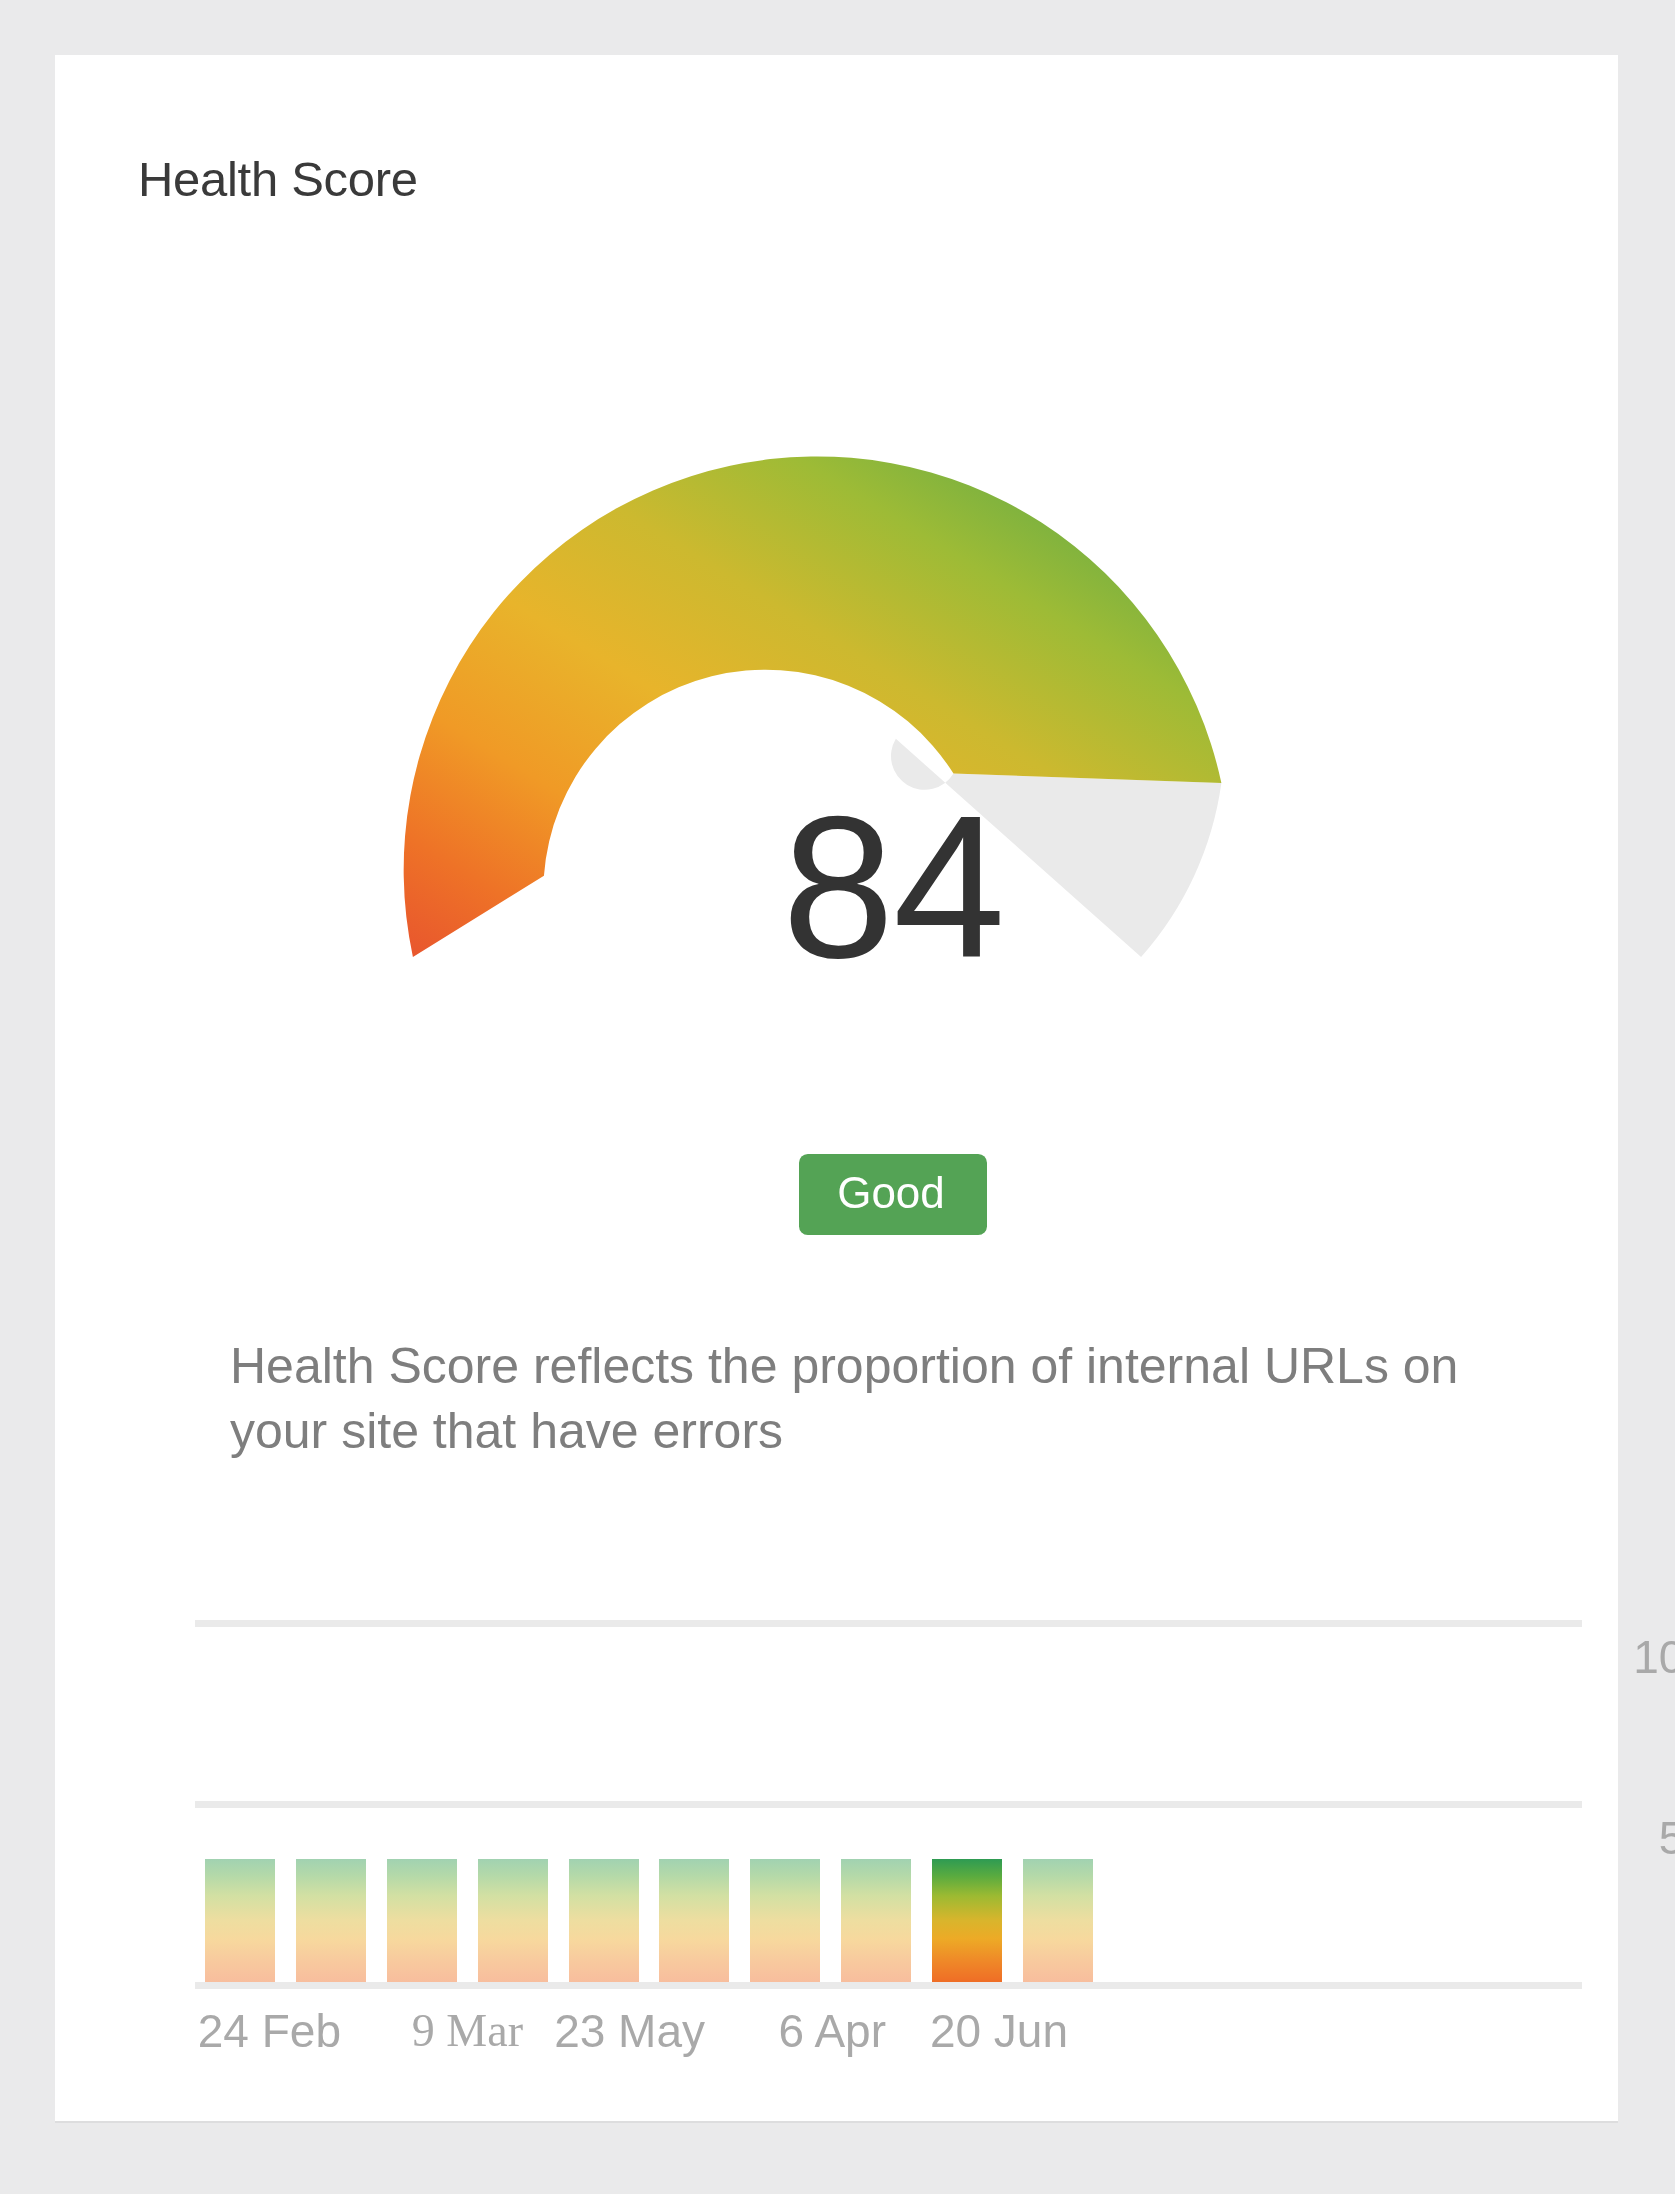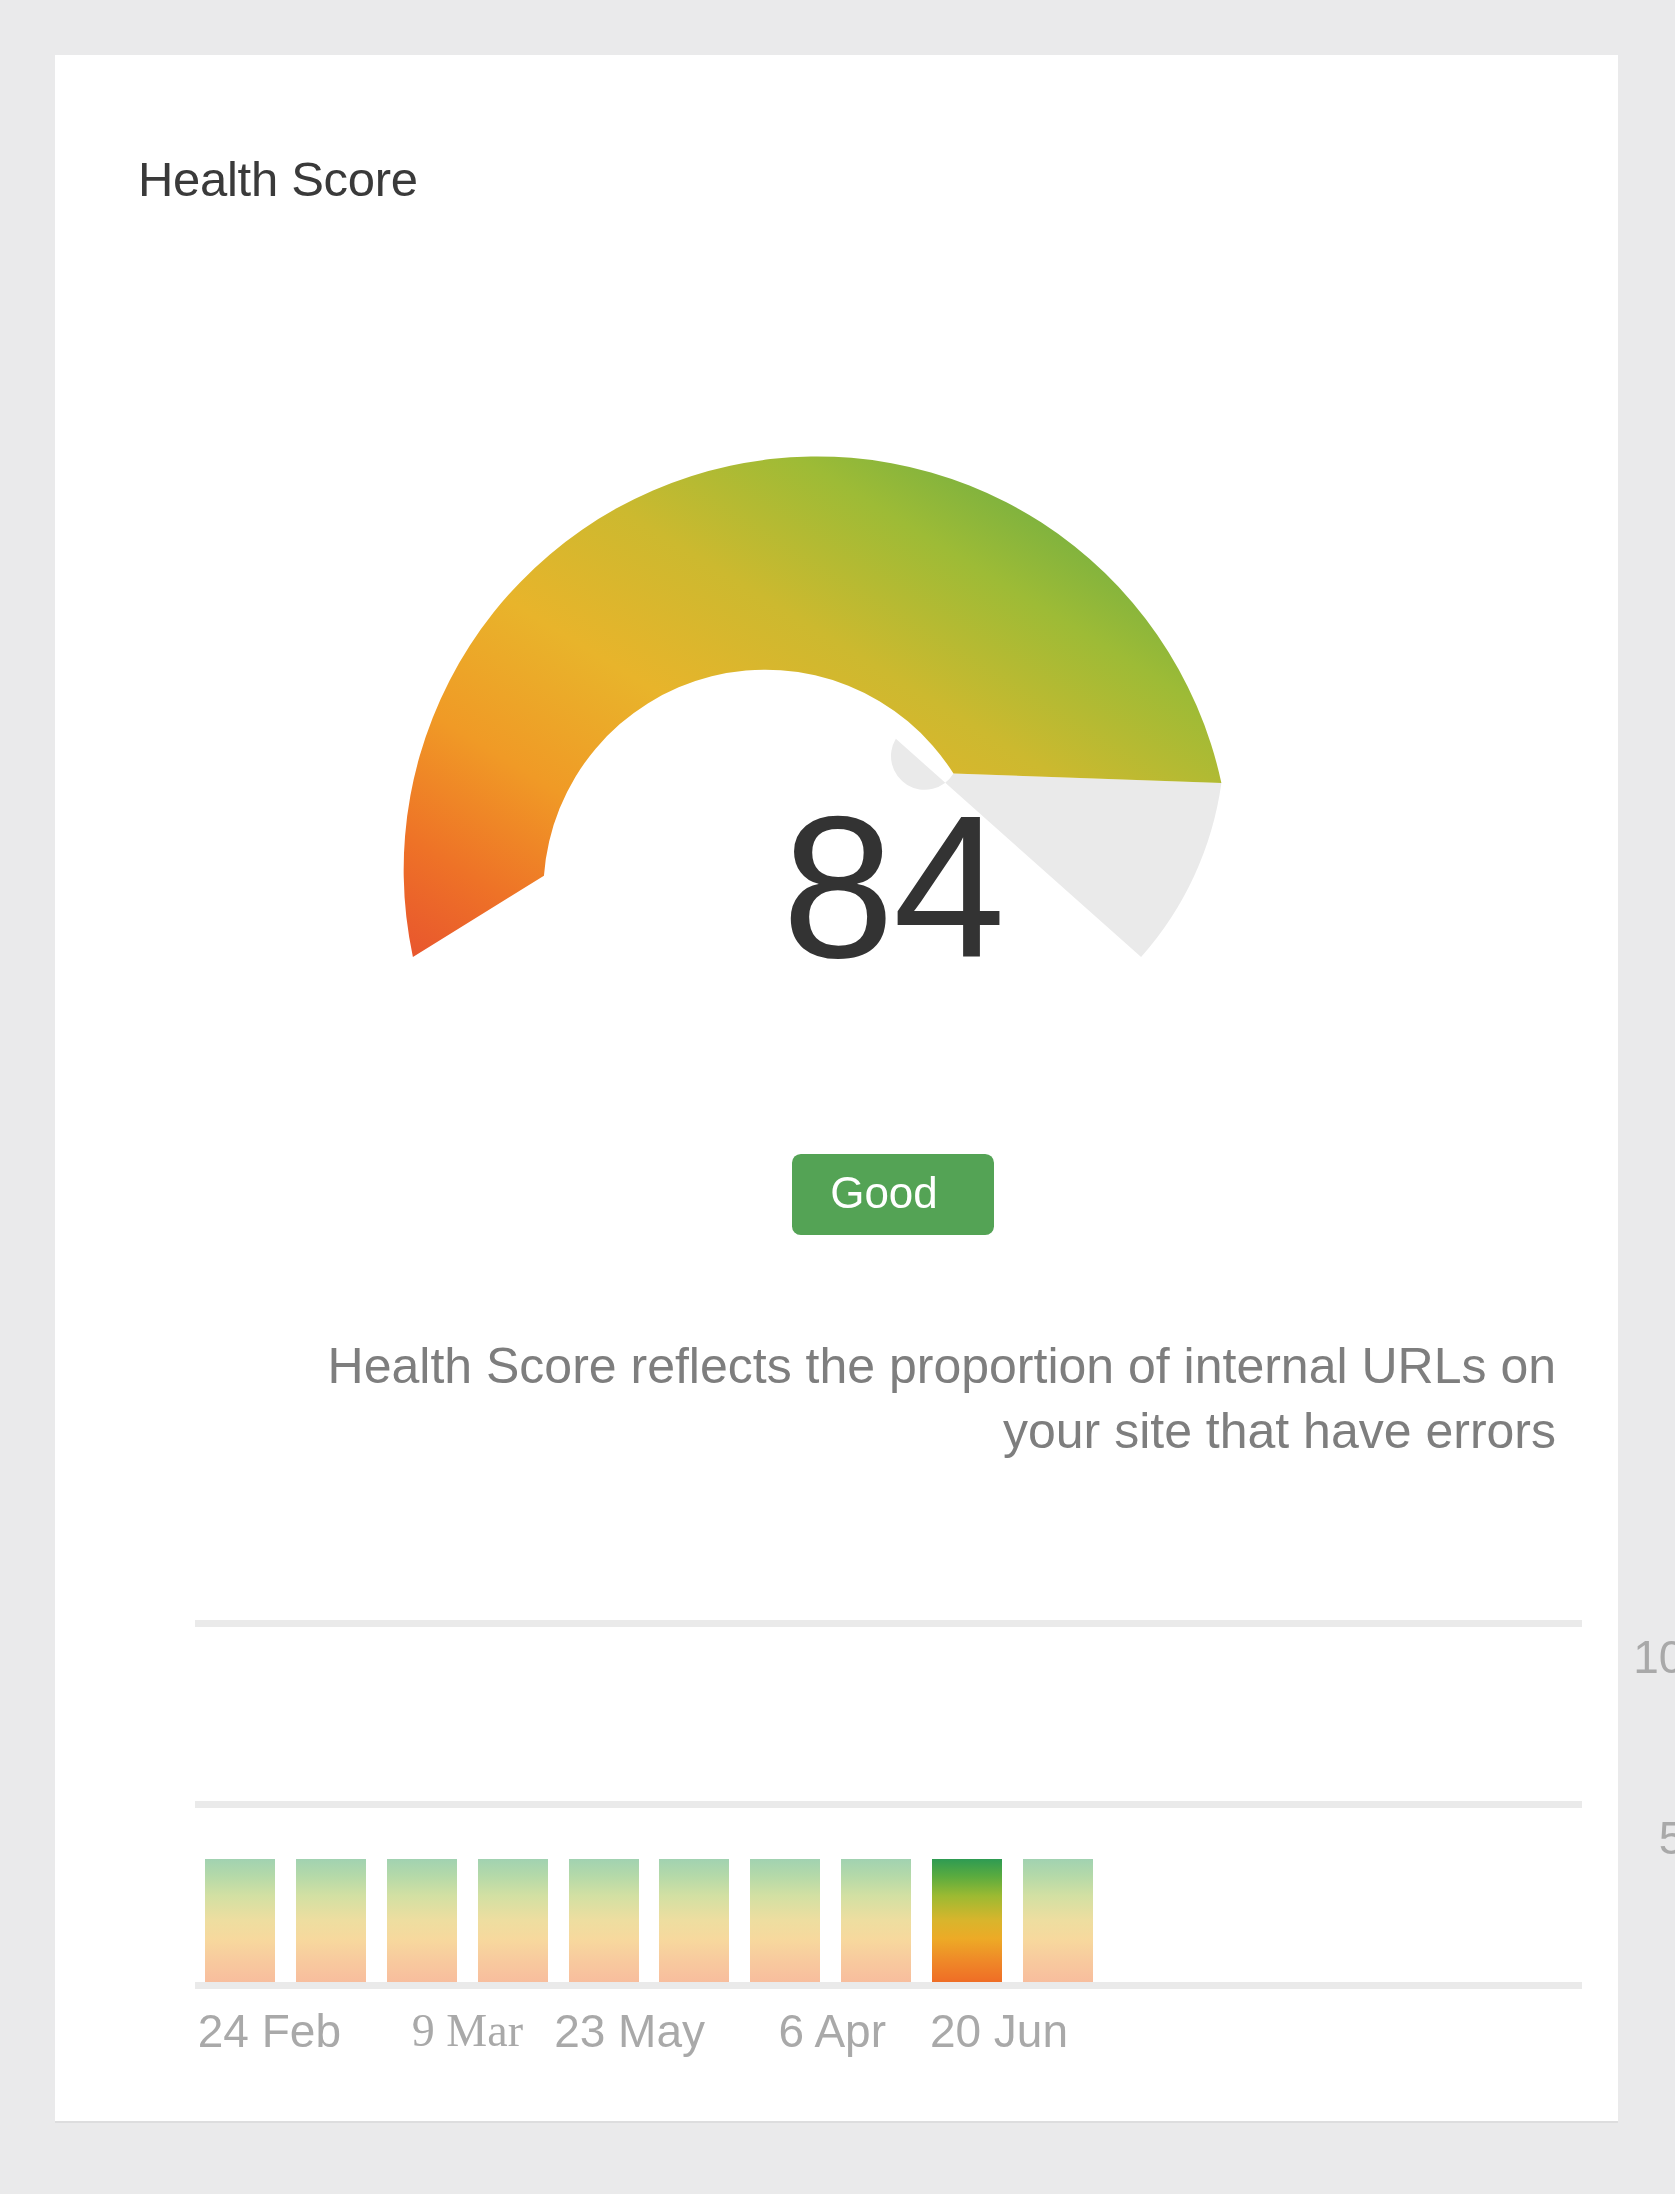--- a/index.html
+++ b/index.html
@@ -75,31 +75,31 @@
     width: 1676px;
     text-align: center;
   }
   #score-badge {
     display: inline-block;
     background: #54a355;
     color: #ffffff;
     font-size: 44px;
     font-weight: 400;
     line-height: 1;
-    padding: 17px 56px 20px 38px;
+    padding: 17px 42px 20px 38px;
     border-radius: 8.8px;
   }
 
   
   #description {
     position: absolute;
     left: 175px;
     top: 1279px;
     width: 1326px;
-    text-align: right;
+    text-align: left;
     font-size: 50px;
     font-weight: 400;
     line-height: 1.30;
     color: #7e7e7e;
   }
 
   
   #chart {
     position: absolute;
     left: 140px;

